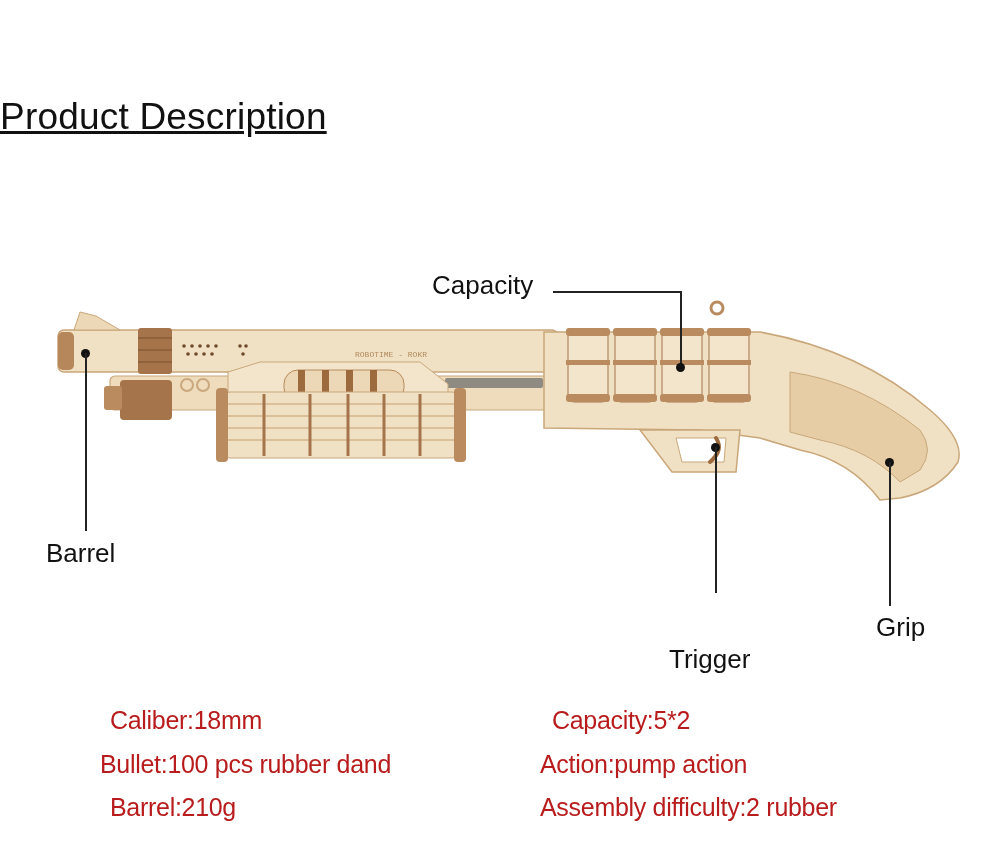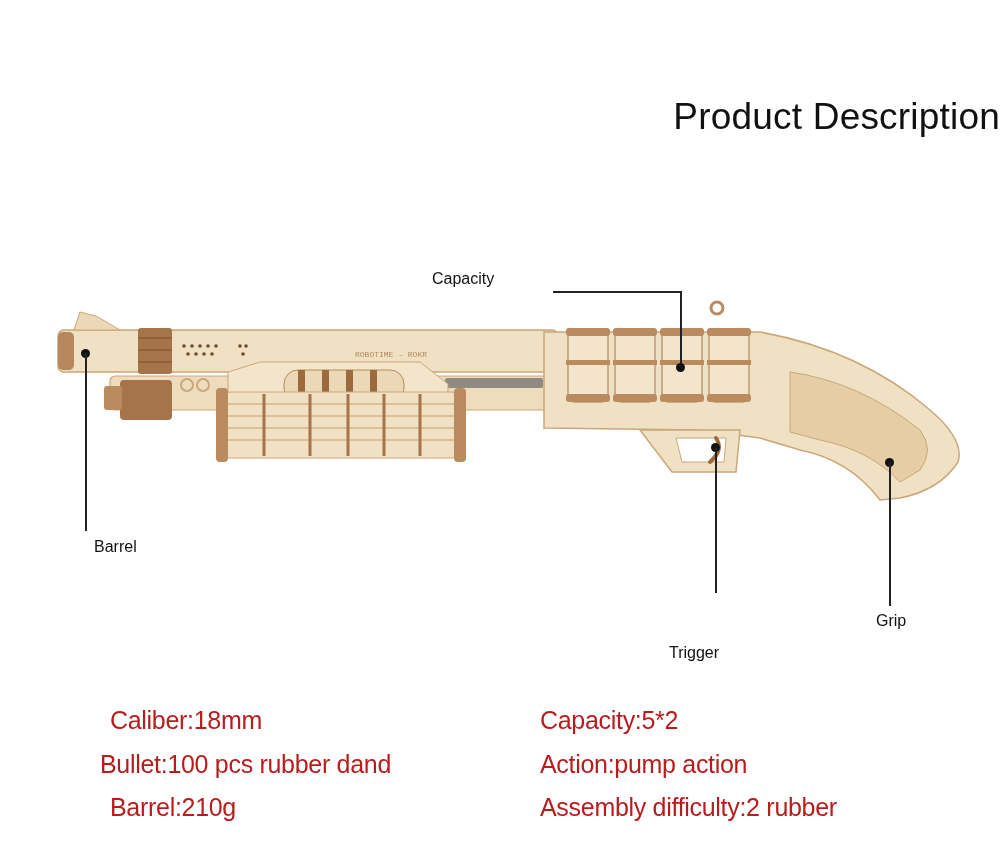--- a/index.html
+++ b/index.html
@@ -1,20 +1,20 @@
 <!DOCTYPE html>
 <html><head>
 <meta charset="utf-8">
 <style>
   html, body { margin: 0; padding: 0; background: #ffffff; }
   body { width: 1000px; height: 864px; position: relative; overflow: hidden;
          font-family: "Liberation Sans", "DejaVu Sans", sans-serif; color: #111; }
-  .title { position: absolute; left: 0; width: 1000px; top: 96px; text-align: right;
-           font-size: 37px; font-weight: normal; letter-spacing: 0.2px; color: #111; }
-  .callout { position: absolute; font-size: 16px; color: #111; }
+  .title { position: absolute; left: 0; width: 1000px; top: 96px; text-align: left;
+           font-size: 37px; font-weight: normal; letter-spacing: 0.2px; color: #111; text-decoration: underline; }
+  .callout { position: absolute; font-size: 26px; color: #111; }
   .line { position: absolute; background: #222; }
   .dot { position: absolute; width: 9px; height: 9px; border-radius: 50%; background: #111; }
   .spec { position: absolute; font-size: 25px; color: #b91c1c; letter-spacing: -0.3px; }
   svg.gun { position: absolute; left: 0; top: 0; }
 </style>
 </head>
 <body>
 
 <div class="title">Product Description</div>
 
@@ -121,29 +121,29 @@
   </g>
 </svg>
 
 <div class="callout" style="left:432px; top:270px;">Capacity</div>
 <div class="line" style="left:553px; top:291px; width:128px; height:1.5px;"></div>
 <div class="line" style="left:680px; top:291px; width:1.5px; height:76px;"></div>
 <div class="dot" style="left:676px; top:363px;"></div>
 
 <div class="dot" style="left:81px; top:349px;"></div>
 <div class="line" style="left:85px; top:353px; width:1.5px; height:178px;"></div>
-<div class="callout" style="left:46px; top:538px;margin-left:48px;">Barrel</div>
+<div class="callout" style="left:46px; top:538px;">Barrel</div>
 
 <div class="dot" style="left:711px; top:443px;"></div>
 <div class="line" style="left:715px; top:447px; width:1.5px; height:146px;"></div>
 <div class="callout" style="left:669px; top:597px;margin-top:47px;">Trigger</div>
 
 <div class="dot" style="left:885px; top:458px;"></div>
 <div class="line" style="left:889px; top:462px; width:1.5px; height:144px;"></div>
 <div class="callout" style="left:876px; top:612px;">Grip</div>
 
 <div class="spec" style="left:110px; top:706px;">Caliber:18mm</div>
 <div class="spec" style="left:100px; top:750px;">Bullet:100 pcs rubber dand</div>
 <div class="spec" style="left:110px; top:793px;">Barrel:210g</div>
 
-<div class="spec" style="left:540px; top:706px;">Capacity:5*2</div>
+<div class="spec" style="left:552px; top:706px;">Capacity:5*2</div>
 <div class="spec" style="left:540px; top:750px;">Action:pump action</div>
 <div class="spec" style="left:540px; top:793px;">Assembly difficulty:2 rubber</div>
 
 </body></html>

